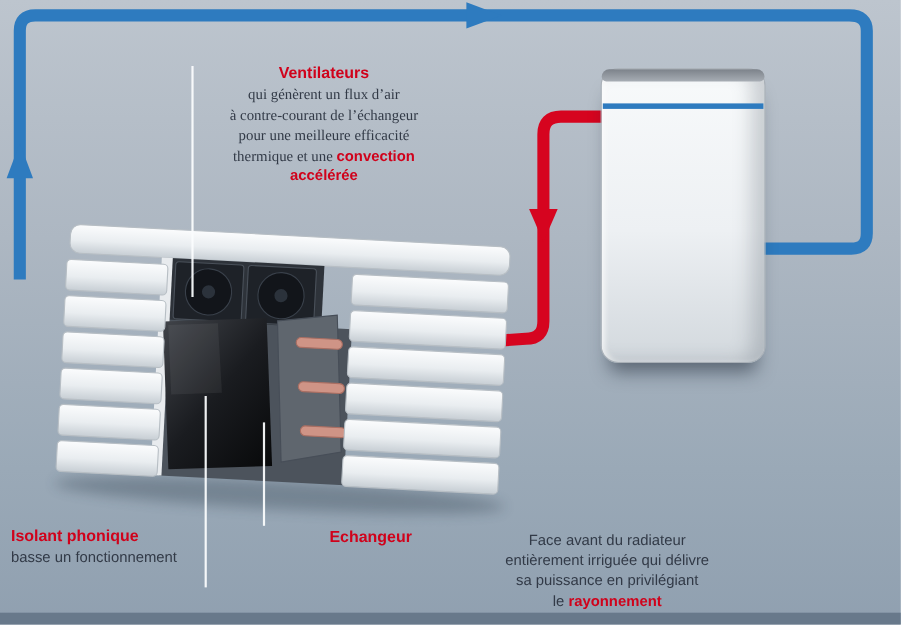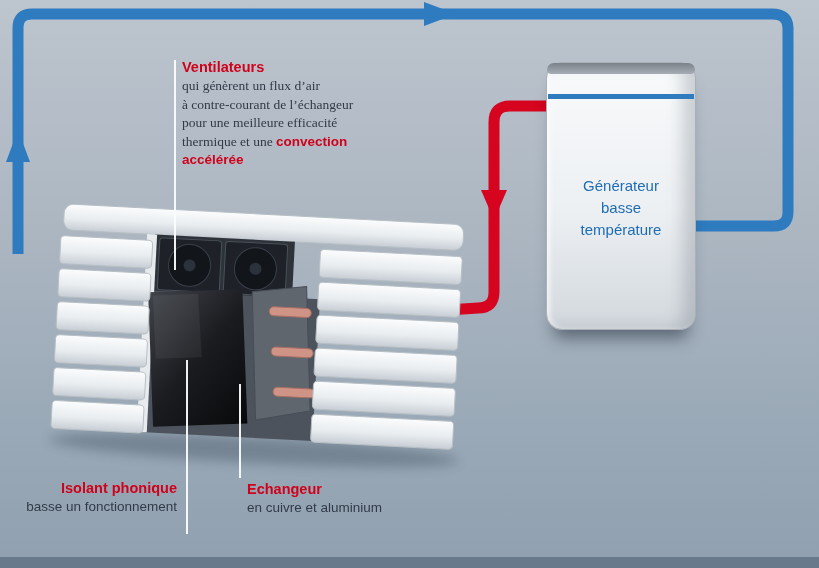--- a/index.html
+++ b/index.html
@@ -41,28 +41,28 @@
     white-space:pre-line;
   }
 
   
   .pointer-line {
     position:absolute; width:2px; background:rgba(250,252,253,.95);
   }
 
   
   .text-block {
-    position:absolute; color:#323a47; font-size:13.5px; line-height:18.5px;
+    position:absolute; color:#323a47; font-size:13.5px; line-height:18.5px;text-align:center;
   }
   .title { color:#d0021b; font-weight:bold; font-size:14.5px; line-height:19px; }
   .highlight { color:#d0021b; font-weight:bold; }
   .pre { white-space:pre-line;font-family:Liberation Serif, serif; }
 
   #ventilateurs-block { left:182px; top:58px; width:225px; }
-  #isolant-block      { left:10px;  top:479px; width:167px; text-align:right; }
+  #isolant-block      { left:10px;  top:479px; width:167px; text-align:left; }
   #echangeur-block    { left:247px; top:480px; width:180px; }
   #face-avant-block   { left:437px; top:482px; width:230px; }
 </style>
 </head>
 <body>
 
 <div id="canvas">
 
   <svg class="overlay" width="819" height="568" viewBox="0 0 819 568">
     <defs>
@@ -130,23 +130,20 @@
         <rect x="316" y="345" width="142" height="28" rx="4"></rect>
         <rect x="316" y="378" width="142" height="28" rx="4"></rect>
         <rect x="316" y="411" width="142" height="28" rx="4"></rect>
       </g>
     </g>
   </svg>
 
   <div class="generator">
     <div class="top-cap"></div>
     <div class="stripe"></div>
-    <div class="gen-label">Générateur
-basse
-température</div>
   </div>
 
   <div class="pointer-line" style="left:174px; top:60px; height:210px;"></div>
   <div class="pointer-line" style="left:186px; top:360px; height:174px;"></div>
   <div class="pointer-line" style="left:239px; top:384px; height:94px;"></div>
 
   <div id="ventilateurs-block" class="text-block">
     <div class="title">Ventilateurs</div>
     <div>
       <span class="pre">qui génèrent un flux d’air
@@ -156,18 +153,25 @@
     </div>
   </div>
 
   <div id="isolant-block" class="text-block">
     <div class="title">Isolant phonique</div>
     <div>basse un fonctionnement</div>
   </div>
 
   <div id="echangeur-block" class="text-block">
     <div class="title">Echangeur</div>
-    <div>en cuivre et aluminium</div>
   </div>
 
+  <div id="face-avant-block" class="text-block">
+    <div>Face avant du radiateur</div>
+    <div>entièrement irriguée qui délivre</div>
+    <div>sa puissance en privilégiant</div>
+    <div>
+      <span>le </span><span class="highlight">rayonnement</span>
+    </div>
+  </div>
 
   <div class="footer-band"></div>
 </div>
 
 </body></html>

